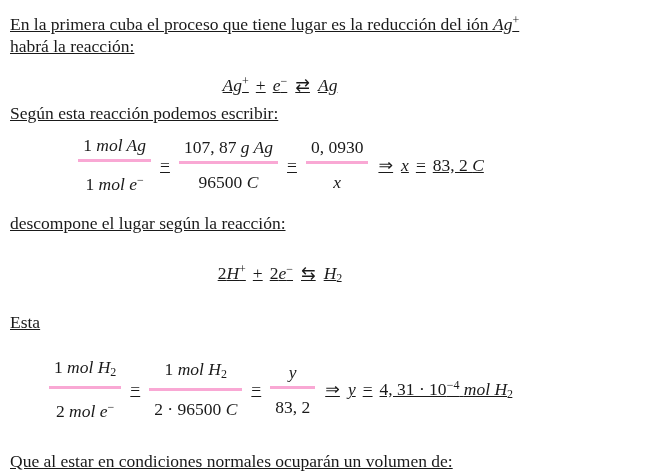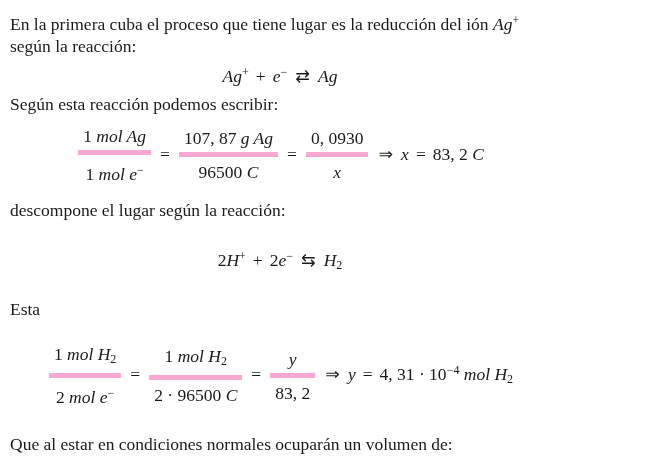--- a/index.html
+++ b/index.html
@@ -7,58 +7,59 @@
     position: relative;
     width: 560px;
     height: 474px;
     background: #ffffff;
     color: #1a1a1a;
     font-family: "Liberation Serif", "DejaVu Serif", serif;
     font-size: 17.5px;
     padding: 9px 10px 0 10px;
     box-sizing: border-box;
     overflow: hidden;
+    text-decoration: underline;
   }
   p { margin: 0; }
   .para { line-height: 22px; text-align: left; }
   .line { display: block; }
   .eq { text-align: center; line-height: 26px; }
 
   
   .r { font-style: normal; }
   .i { font-style: italic; }
   .sup { font-size: 12px; vertical-align: 6px; font-style: normal; }
   .sub { font-size: 12px; vertical-align: -3px; font-style: normal; }
   .rel { margin: 0 7px; font-style: normal; }
   .arrow { margin: 0 8px; font-family: "DejaVu Sans", sans-serif; font-style: normal; }
 
   
   .frac { display: inline-block; vertical-align: middle; text-align: center; margin: 0 2px; }
-  .frac .num { display: block; padding: 0 5px 3px 5px; border-bottom: 5px solid #f9a8d4; line-height: 22px; }
-  .frac .den { display: block; padding: 3px 5px 0 5px; line-height: 24px; }
+  .frac .num { display: block; padding: 0 5px 3px 5px; border-bottom: 3px solid #f9a8d4; line-height: 22px; }
+  .frac .den { display: block; padding: 3px 5px 0 5px; line-height: 30px; }
 
   
-  .eq-1 { margin-top: 2px; }
+  .eq-1 { margin-top: 11px; }
   .p-2  { margin-top: 4px; }
   .eq-2 { margin-top: 10px; }
   .p-3  { margin-top: 13px; }
   .eq-3 { margin-top: 22px; }
   .p-4  { margin-top: 20px; }
   .eq-4 { margin-top: 23px; }
   .p-5  { margin-top: 24px; }
   .eq-5 { margin-top: 17px; }
 </style>
 </head>
 <body>
 
 <div class="page" style="background: rgb(255, 255, 255); color: rgb(26, 26, 26);">
 
   <p class="para p-1">
     <span class="line"><span class="r">En la primera cuba el proceso que tiene lugar es la reducción del ión </span><span class="i">Ag</span><span class="sup">+</span></span>
-    <span class="line">según la reacción:</span>
+    <span class="line">habrá la reacción:</span>
   </p>
 
   <div class="eq eq-1"><span class="i">Ag</span><span class="sup">+</span><span class="rel">+</span><span class="i">e</span><span class="sup">−</span><span class="arrow">⇄</span><span class="i">Ag</span></div>
 
   <p class="para p-2">Según esta reacción podemos escribir:</p>
 
   <div class="eq eq-2"><span class="frac"><span class="num"><span class="r">1 </span><span class="i">mol Ag</span></span><span class="den"><span class="r">1 </span><span class="i">mol e</span><span class="sup">−</span></span></span><span class="rel">=</span><span class="frac"><span class="num"><span class="r">107, 87 </span><span class="i">g Ag</span></span><span class="den"><span class="r">96500 </span><span class="i">C</span></span></span><span class="rel">=</span><span class="frac"><span class="num"><span class="r">0, 0930</span></span><span class="den"><span class="i">x</span></span></span><span class="arrow">⇒</span><span class="i">x</span><span class="rel">=</span><span class="r">83, 2 </span><span class="i">C</span></div>
 
   <p class="para p-3">
     <span class="line">descompone el lugar según la reacción:</span>

